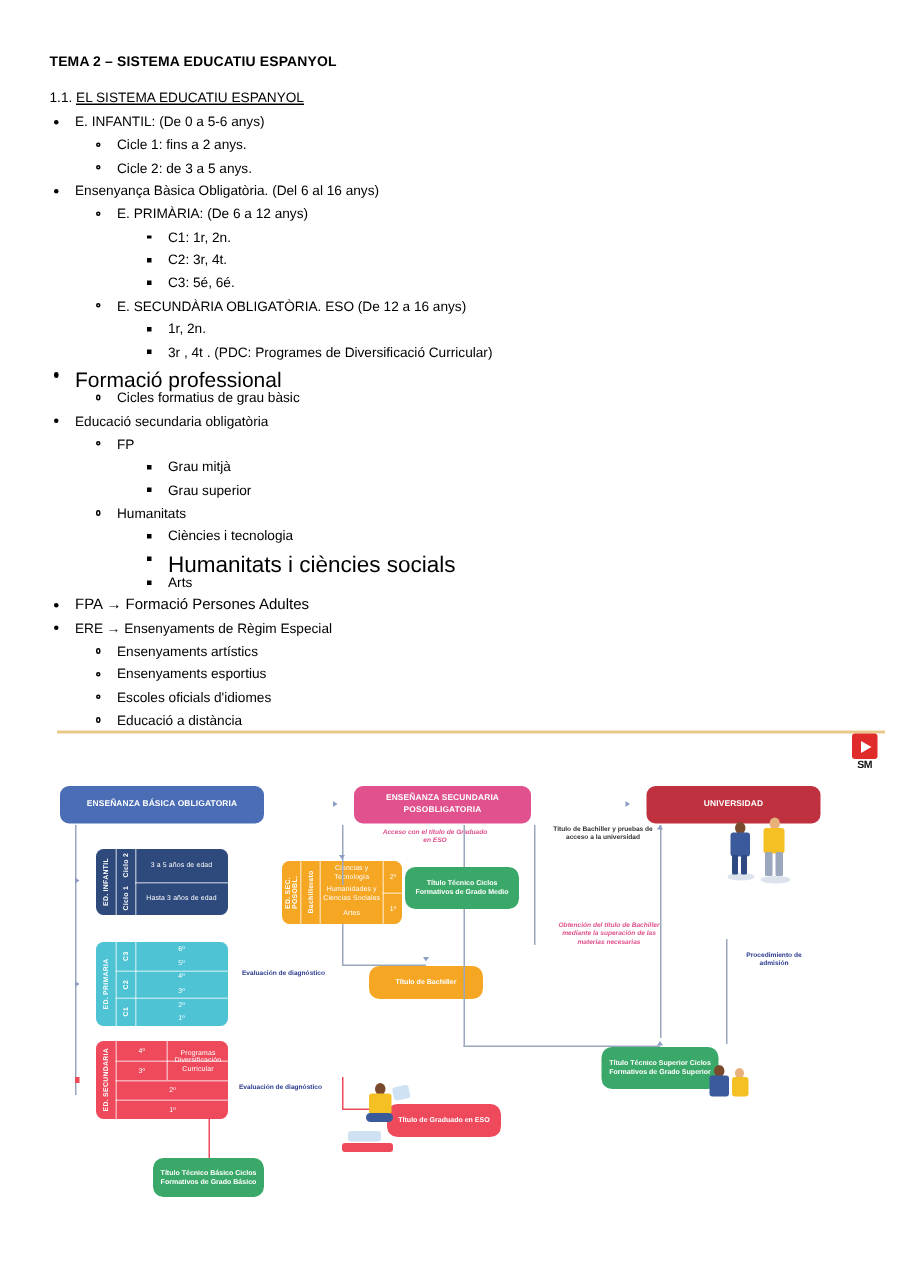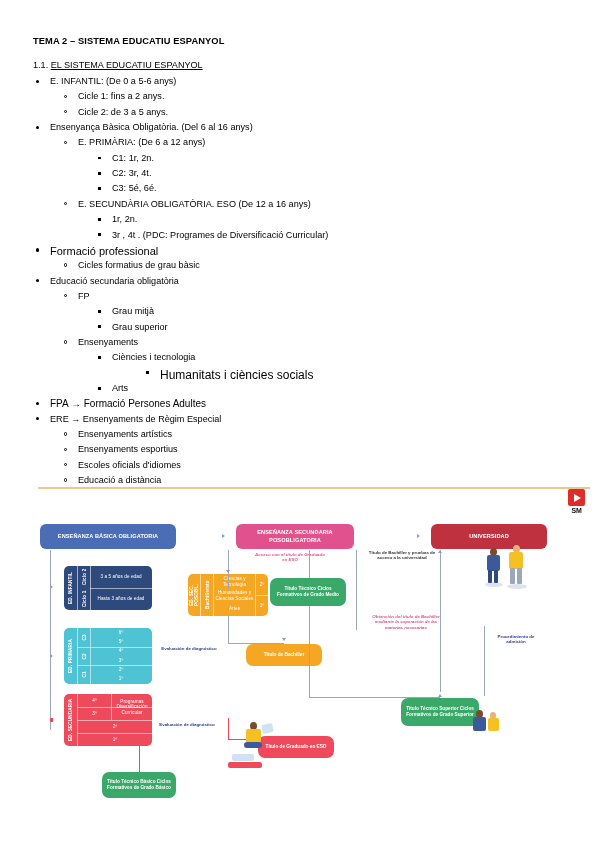--- a/index.html
+++ b/index.html
@@ -143,29 +143,29 @@
         <div class="row" style="position: absolute; left: 78px; top: 91.35px; font-size: 9.1px; white-space: nowrap;"><span class="bul b2"></span><span>Cicle 1: fins a 2 anys.</span></div>
         <div class="row" style="position: absolute; left: 78px; top: 106.7px; font-size: 9.1px; white-space: nowrap;"><span class="bul b2"></span><span>Cicle 2: de 3 a 5 anys.</span></div>
         <div class="row" style="position: absolute; left: 50px; top: 122.05px; font-size: 9.1px; white-space: nowrap;"><span class="bul b1"></span><span>Ensenyança Bàsica Obligatòria. (Del 6 al 16 anys)</span></div>
         <div class="row" style="position: absolute; left: 78px; top: 137.4px; font-size: 9.1px; white-space: nowrap;"><span class="bul b2"></span><span>E. PRIMÀRIA: (De 6 a 12 anys)</span></div>
         <div class="row" style="position: absolute; left: 112px; top: 152.75px; font-size: 9.1px; white-space: nowrap;"><span class="bul b3"></span><span>C1: 1r, 2n.</span></div>
         <div class="row" style="position: absolute; left: 112px; top: 168.1px; font-size: 9.1px; white-space: nowrap;"><span class="bul b3"></span><span>C2: 3r, 4t.</span></div>
         <div class="row" style="position: absolute; left: 112px; top: 183.45px; font-size: 9.1px; white-space: nowrap;"><span class="bul b3"></span><span>C3: 5é, 6é.</span></div>
         <div class="row" style="position: absolute; left: 78px; top: 198.8px; font-size: 9.1px; white-space: nowrap;"><span class="bul b2"></span><span>E. SECUNDÀRIA OBLIGATÒRIA. ESO (De 12 a 16 anys)</span></div>
         <div class="row" style="position: absolute; left: 112px; top: 214.15px; font-size: 9.1px; white-space: nowrap;"><span class="bul b3"></span><span>1r, 2n.</span></div>
         <div class="row" style="position: absolute; left: 112px; top: 229.5px; font-size: 9.1px; white-space: nowrap;"><span class="bul b3"></span><span>3r , 4t . (PDC: Programes de Diversificació Curricular)</span></div>
-        <div class="row" style="position: absolute; left: 50px; top: 244.85px; font-size: 11px; white-space: nowrap;"><span class="bul b1"></span><span>Formació professional</span></div>
+        <div class="row" style="position: absolute; left: 50px; top: 244.85px; font-size: 14px; white-space: nowrap;"><span class="bul b1"></span><span>Formació professional</span></div>
         <div class="row" style="position: absolute; left: 78px; top: 260.2px; font-size: 9.1px; white-space: nowrap;"><span class="bul b2"></span><span>Cicles formatius de grau bàsic</span></div>
         <div class="row" style="position: absolute; left: 50px; top: 275.55px; font-size: 9.1px; white-space: nowrap;"><span class="bul b1"></span><span>Educació secundaria obligatòria</span></div>
         <div class="row" style="position: absolute; left: 78px; top: 290.9px; font-size: 9.1px; white-space: nowrap;"><span class="bul b2"></span><span>FP</span></div>
         <div class="row" style="position: absolute; left: 112px; top: 306.25px; font-size: 9.1px; white-space: nowrap;"><span class="bul b3"></span><span>Grau mitjà</span></div>
         <div class="row" style="position: absolute; left: 112px; top: 321.6px; font-size: 9.1px; white-space: nowrap;"><span class="bul b3"></span><span>Grau superior</span></div>
-        <div class="row" style="position: absolute; left: 78px; top: 336.95px; font-size: 9.1px; white-space: nowrap;"><span class="bul b2"></span><span>Ensenyaments</span></div>
+        <div class="row" style="position: absolute; left: 78px; top: 336.95px; font-size: 9.1px; white-space: nowrap;"><span class="bul b2"></span><span>Humanitats</span></div>
         <div class="row" style="position: absolute; left: 112px; top: 352.3px; font-size: 9.1px; white-space: nowrap;"><span class="bul b3"></span><span>Ciències i tecnologia</span></div>
-        <div class="row" style="position: absolute; left: 112px; top: 367.65px; font-size: 12px; white-space: nowrap; margin-left: 48px;"><span class="bul b3"></span><span>Humanitats i ciències socials</span></div>
+        <div class="row" style="position: absolute; left: 112px; top: 367.65px; font-size: 15px; white-space: nowrap;"><span class="bul b3"></span><span>Humanitats i ciències socials</span></div>
         <div class="row" style="position: absolute; left: 112px; top: 383px; font-size: 9.1px; white-space: nowrap;"><span class="bul b3"></span><span>Arts</span></div>
         <div class="row" style="position: absolute; left: 50px; top: 398.35px; font-size: 10px; white-space: nowrap;"><span class="bul b1"></span><span>FPA → Formació Persones Adultes</span></div>
         <div class="row" style="position: absolute; left: 50px; top: 413.7px; font-size: 9.1px; white-space: nowrap;"><span class="bul b1"></span><span>ERE → Ensenyaments de Règim Especial</span></div>
         <div class="row" style="position: absolute; left: 78px; top: 429.05px; font-size: 9.1px; white-space: nowrap; text-align: right;"><span class="bul b2"></span><span>Ensenyaments artístics</span></div>
         <div class="row" style="position: absolute; left: 78px; top: 444.4px; font-size: 9.1px; white-space: nowrap;"><span class="bul b2"></span><span>Ensenyaments esportius</span></div>
         <div class="row" style="position: absolute; left: 78px; top: 459.75px; font-size: 9.1px; white-space: nowrap;"><span class="bul b2"></span><span>Escoles oficials d'idiomes</span></div>
         <div class="row" style="position: absolute; left: 78px; top: 475.1px; font-size: 9.1px; white-space: nowrap;"><span class="bul b2"></span><span>Educació a distància</span></div>
       </div>
   </div>
 

